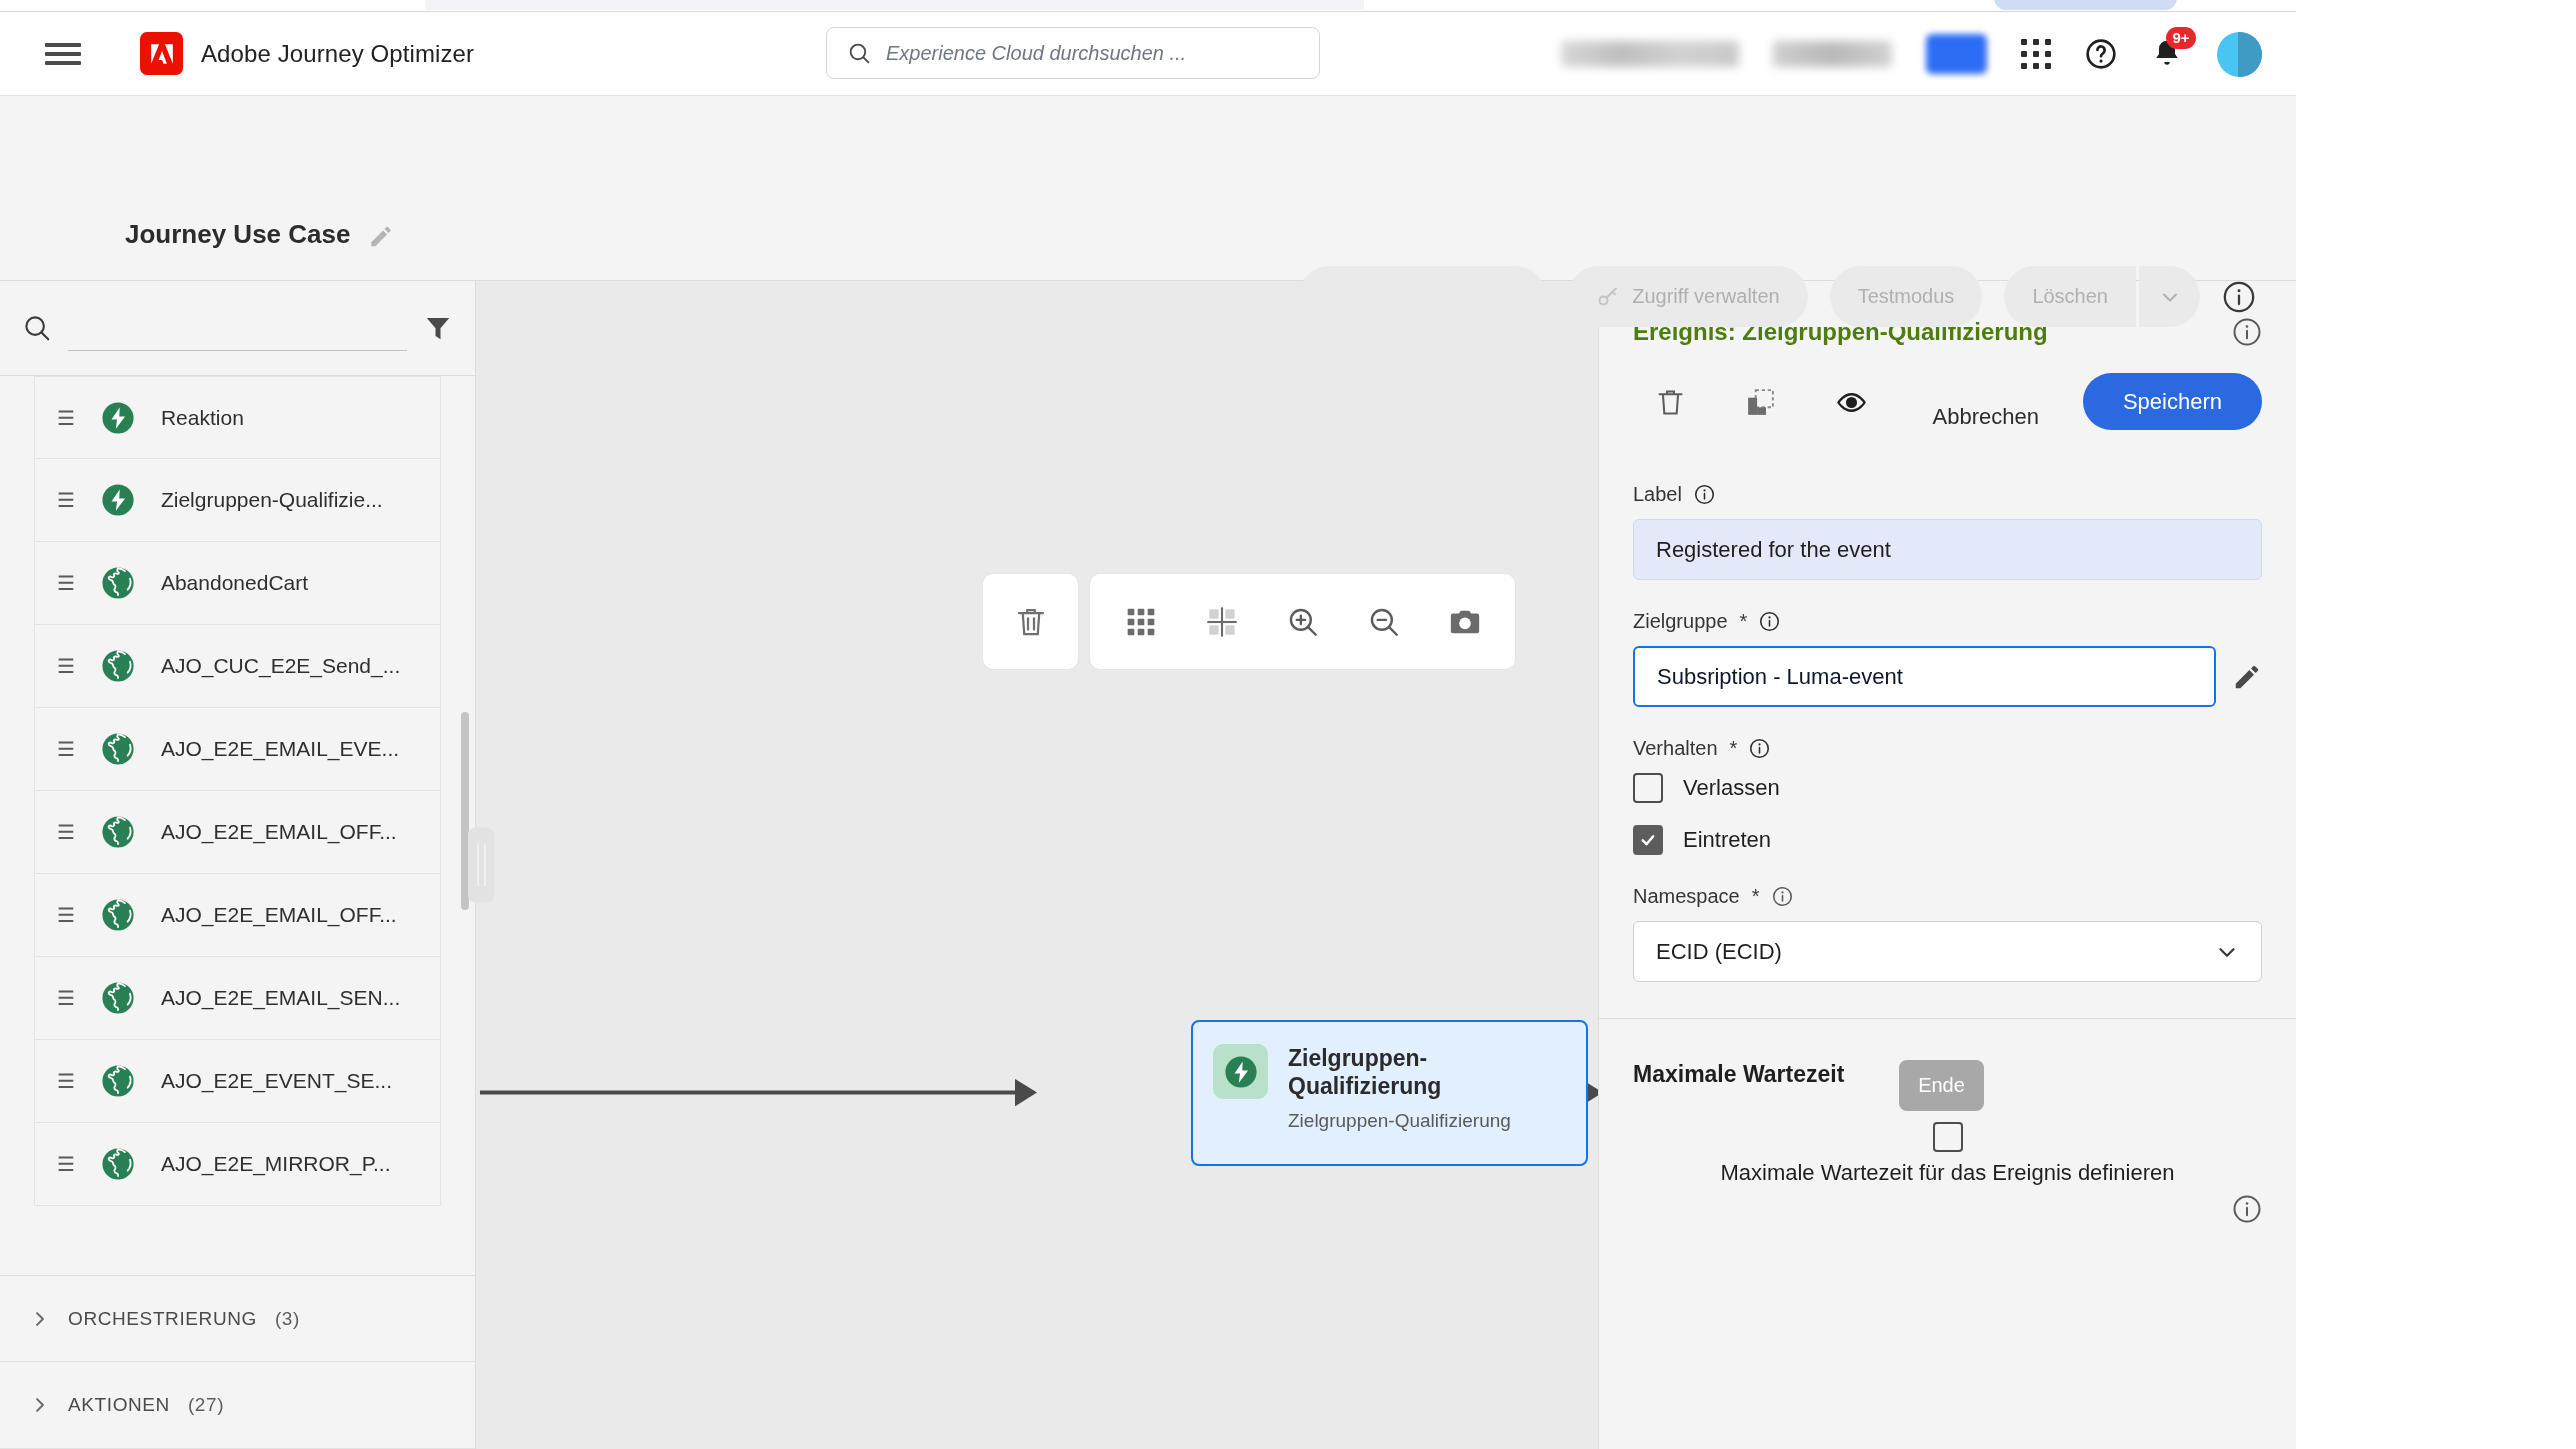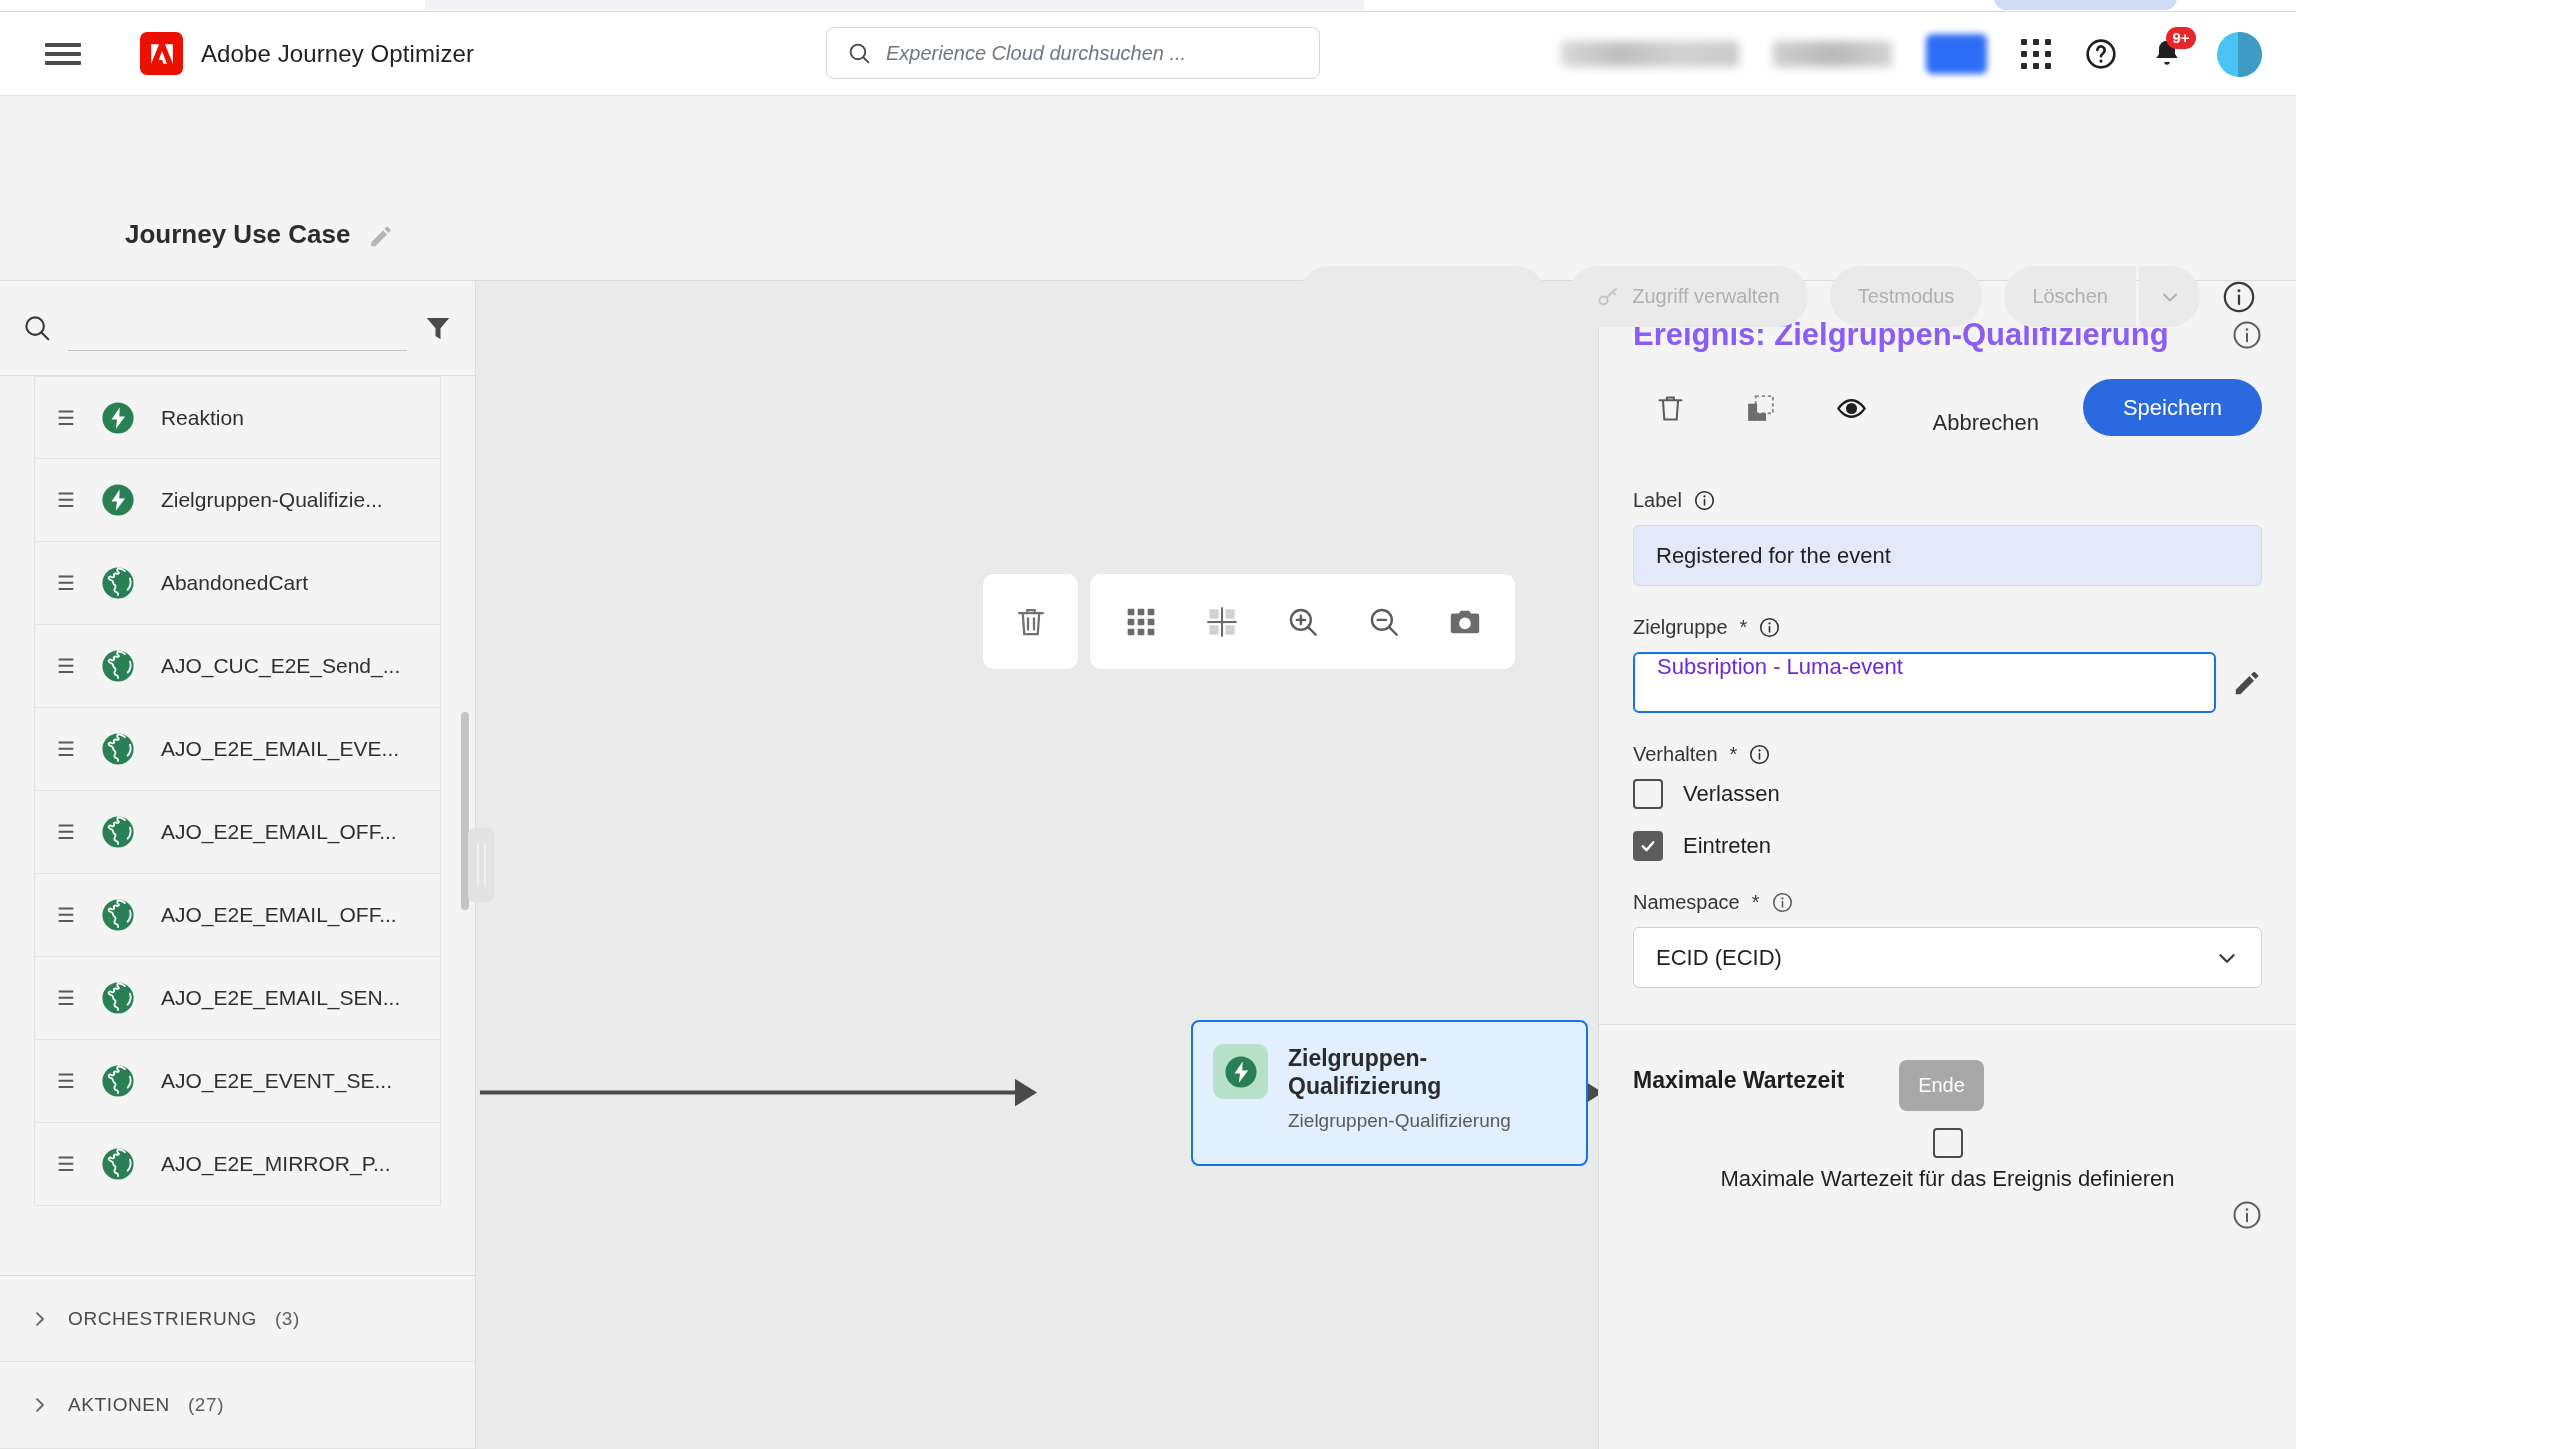--- a/index.html
+++ b/index.html
@@ -172,21 +172,21 @@
     display: flex; align-items: center; justify-content: center; cursor: pointer;
   }
 
   
   .inspector {
     width: 698px; flex: none; background: #f4f4f4;
     border-left: 1px solid #dcdcdc; display: flex; flex-direction: column;
   }
   .insp-header { padding: 36px 34px 0 34px; flex: none; }
   .insp-title-row { display: flex; align-items: center; justify-content: space-between; }
-  .insp-title { font-size: 31px; font-weight: bold; color: #8b5cf6; }
+  .insp-title { font-size: 24px; font-weight: bold; color: #4d7c0f; }
   .insp-actions { display: flex; align-items: flex-end; gap: 16px; margin-top: 26px; padding-bottom: 26px; }
   .ia-icon { width: 77px; height: 55px; display: flex; align-items: center; justify-content: center; cursor: pointer; }
   .btn-cancel { margin-left: auto; font-size: 22px; color: #2b2b2b; background: none; border: none; cursor: pointer; padding: 0 28px; font-family: inherit;}
   .btn-save {
     height: 57px; padding: 0 40px; border-radius: 29px; background: #2a69e0;
     color: #fff; font-size: 22px; border: none; cursor: pointer; font-family: inherit;
   }
   .insp-form { padding: 26px 34px 0 34px; border-top: 1px solid transparent; }
   .field { margin-bottom: 30px; }
   .field-label { display: flex; align-items: center; gap: 12px; font-size: 20px; color: #353535; margin-bottom: 13px; }
@@ -661,21 +661,21 @@
             <span class="req-star">*</span>
             <span class="icn">
               <svg width="21" height="21" viewBox="0 0 24 24" fill="none" stroke="#2e2e2e" stroke-width="1.8">
                 <circle cx="12" cy="12" r="10"></circle>
                   <line x1="12" y1="11" x2="12" y2="17.2" stroke-linecap="round"></line>
                   <circle cx="12" cy="7.3" r="1.2" fill="#2e2e2e" stroke="none"></circle>
               </svg>
             </span>
           </div>
           <div class="inp-row">
-            <div class="inp focused" style="display:flex;color:#6d28d9;">
+            <div class="inp focused" style="display:flex;align-items:center;color:#0f172a;">
               <span>Subsription - Luma-event</span>
             </div>
             <span class="icn">
               <svg width="30" height="30" viewBox="0 0 24 24" fill="#4a4a4a">
                 <path d="M3 17.3V21h3.7L17.6 10.1l-3.7-3.7L3 17.3zM20.7 7a1 1 0 000-1.4l-2.3-2.3a1 1 0 00-1.4 0l-1.8 1.8 3.7 3.7L20.7 7z"></path>
               </svg>
             </span>
           </div>
         </div>
 

